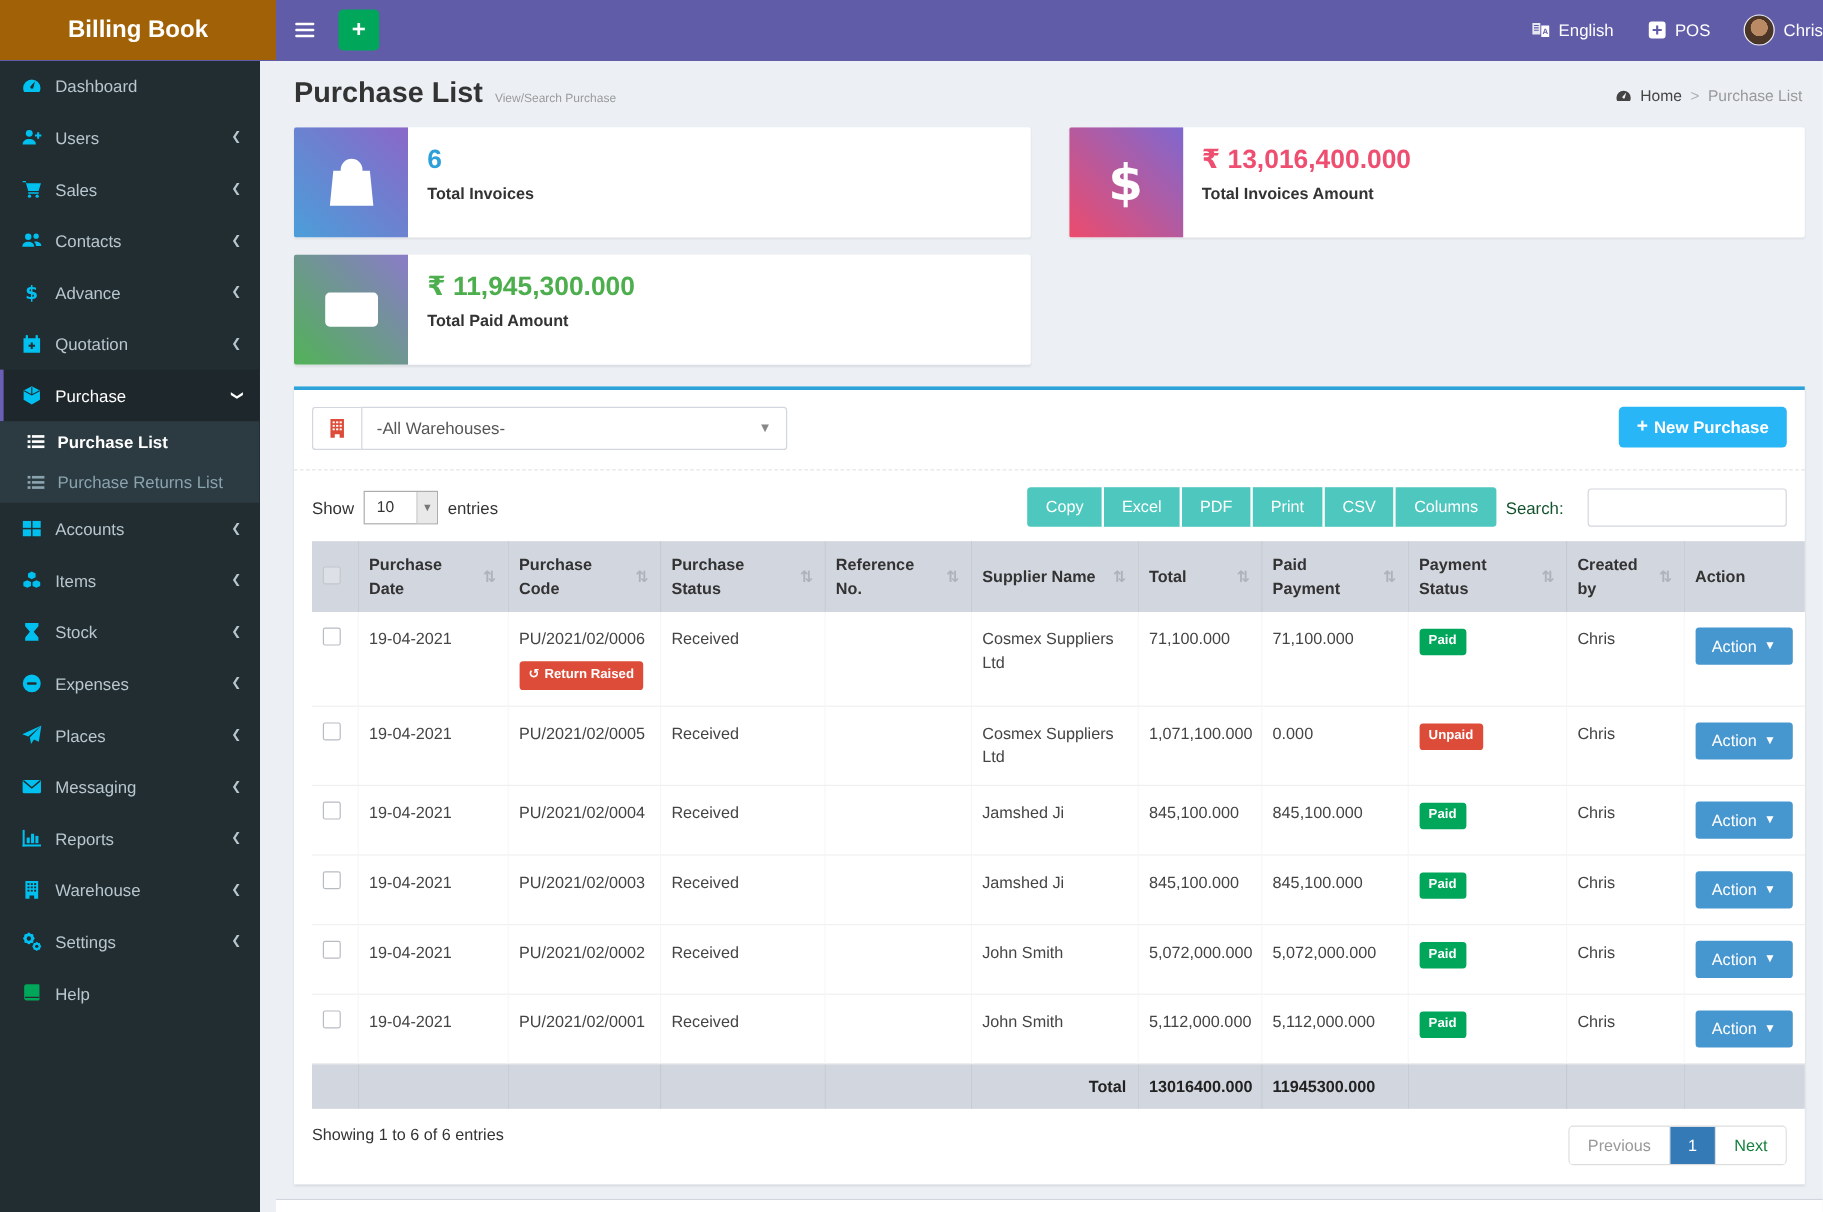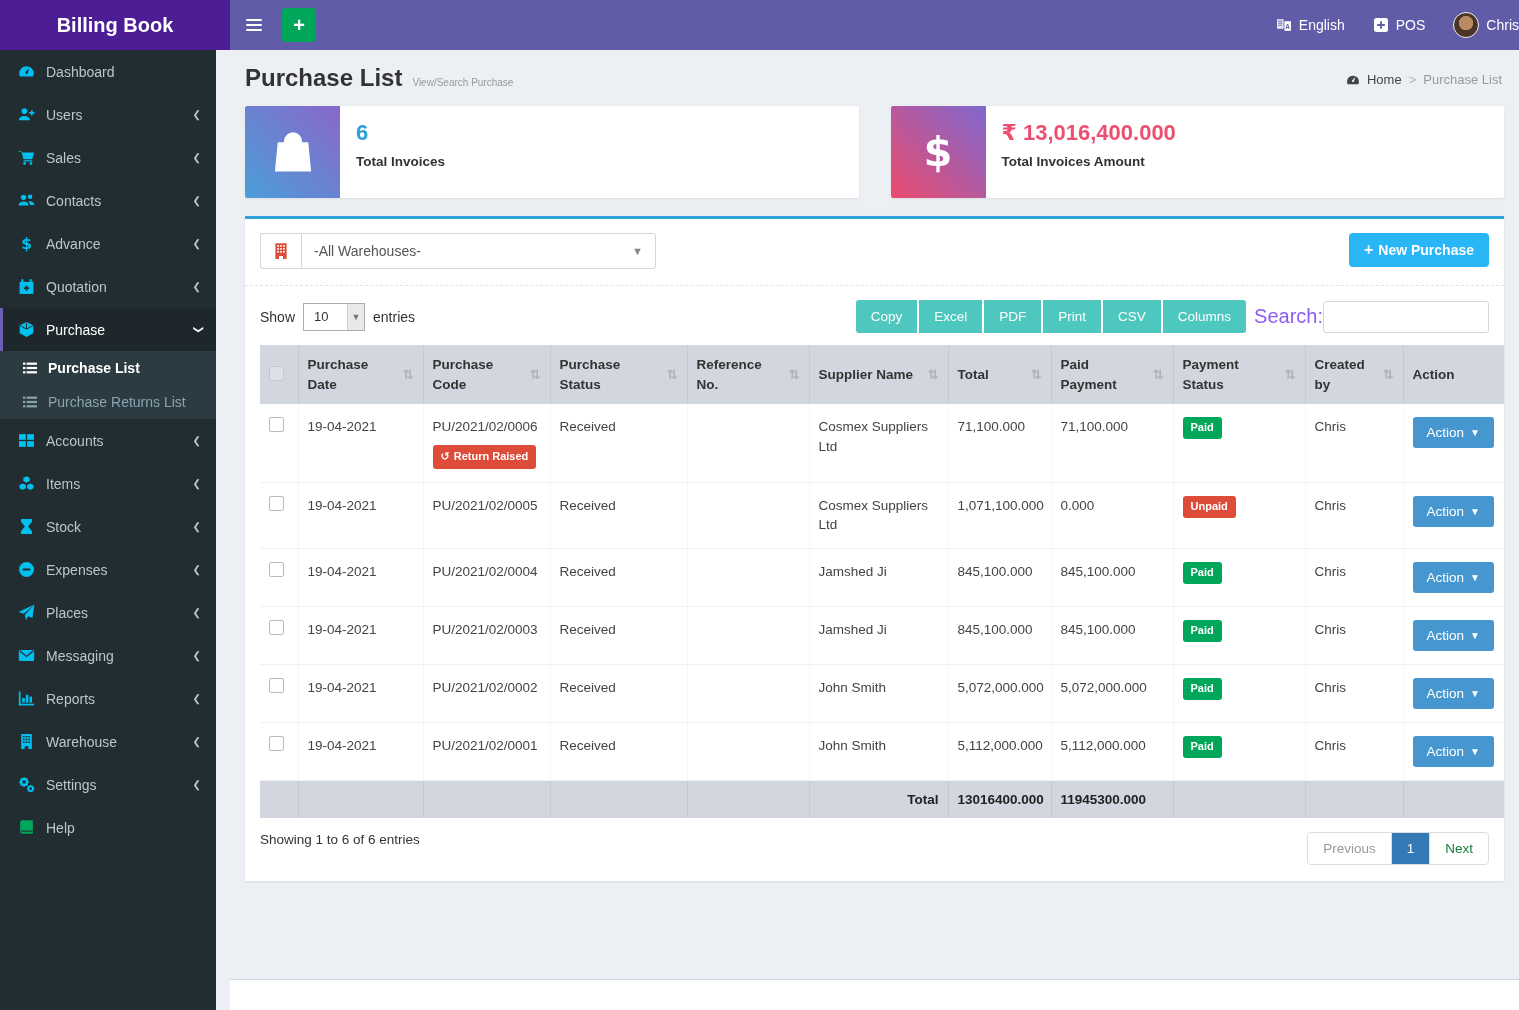--- a/index.html
+++ b/index.html
@@ -3,21 +3,21 @@
 <meta charset="utf-8">
 <style>
   * { box-sizing: border-box; margin: 0; padding: 0; }
   html,body { width:1519px; height:1010px; }
   body {
     font-family: "Liberation Sans", "DejaVu Sans", sans-serif;
     background:#ecf0f5; color:#444; font-size:14px; overflow:hidden;
   }
   
   .topbar { position:fixed; top:0; left:0; right:0; height:50px; display:flex; z-index:50; }
-  .logo { width:230px; background:#4c1d95; color:#fff; font-size:20px; font-weight:bold;
+  .logo { width:230px; background:#a16207; color:#fff; font-size:20px; font-weight:bold;
           display:flex; align-items:center; justify-content:center; cursor:pointer; }
   .navbar { flex:1; background:#605ca8; display:flex; align-items:center; }
   .nav-toggle { padding:0 16px; height:50px; display:flex; flex-direction:column; justify-content:center; gap:3px; cursor:pointer; }
   .nav-toggle i { display:block; width:16px; height:2px; background:#fff; border-radius:1px; }
   .quick-add { width:34px; height:34px; background:#00a65a; border:none; border-radius:4px;
                color:#fff; font-size:20px; font-weight:bold; line-height:1; cursor:pointer; margin-left:4px; }
   .nav-right { margin-left:auto; display:flex; align-items:center; gap:28px; color:#fff; }
   .nav-item { display:flex; align-items:center; gap:7px; cursor:pointer; font-size:14px; }
   .nav-icon { width:16px; height:16px; display:inline-flex; }
   .nav-icon svg { width:16px; height:16px; fill:#fff; --hole:#605ca8; }
@@ -76,21 +76,21 @@
   .dt-controls { display:flex; align-items:center; justify-content:space-between; margin-bottom:12px; }
   .dt-length { display:flex; align-items:center; gap:8px; color:#333; font-size:14px; }
   .len-select { display:inline-flex; align-items:stretch; border:1px solid #adadad; background:#fff; height:28px; width:62px; cursor:pointer; }
   .len-select .len-val { flex:1; display:flex; align-items:center; padding-left:10px; font-size:13px; color:#333; }
   .len-caret { width:17px; background:#e9e9e9; border-left:1px solid #cfcfcf; display:flex; align-items:center; justify-content:center; font-size:9px; color:#777; }
   .dt-right { display:flex; align-items:center; }
   .export-btns { display:flex; gap:2px; }
   .export-btn { background:#4ec7be; color:#fff; border:none; padding:9px 15px; font-size:13.5px; cursor:pointer; }
   .export-btn:first-child { border-radius:3px 0 0 3px; }
   .export-btn:last-child { border-radius:0 3px 3px 0; }
-  .search-label { margin-left:8px; margin-right:0; color:#8b5cf6; font-size:20px; }
+  .search-label { margin-left:8px; margin-right:20px; color:#14532d; font-size:14px; }
   .search-input { width:166px; height:32px; border:1px solid #d2d6de; border-radius:3px; padding:0 8px; font-size:13px; }
   
   table.dt { width:100%; border-collapse:collapse; table-layout:fixed; }
   table.dt thead th { background:#d2d6de; color:#333; font-size:13.5px; font-weight:bold; text-align:left;
                       padding:10px 9px; vertical-align:middle; border-right:1px solid #c6cbd3; }
   table.dt thead th:last-child { border-right:none; }
   .th-flex { display:flex; align-items:center; justify-content:space-between; gap:4px; cursor:pointer; }
   .th-label { line-height:1.45; }
   .sort-icon { color:#aeb3bb; font-size:13px; flex:0 0 auto; }
   .hd-square { width:15px; height:15px; border:1px solid #c2c7ce; background:#dde1e7; display:inline-block; border-radius:2px; }
@@ -417,20 +417,33 @@
         </div>
         <div class="stat-card">
           <div class="stat-icon" style="background: linear-gradient(45deg, rgb(236, 75, 109), rgb(127, 104, 207));">
             <svg viewBox="0 0 16 16" style="--hole: #7f68cf;">
               <text x="8" y="13" text-anchor="middle" font-size="14.5" font-weight="bold" fill="currentColor" font-family="DejaVu Sans, sans-serif">$</text>
             </svg>
           </div>
           <div class="stat-info">
             <div class="stat-value" style="color: rgb(238, 79, 113);">₹ 13,016,400.000</div>
             <div class="stat-label">Total Invoices Amount</div>
+          </div>
+        </div>
+        <div class="stat-card">
+          <div class="stat-icon" style="background: linear-gradient(45deg, rgb(81, 178, 87), rgb(138, 123, 200));">
+            <svg viewBox="0 0 16 16" fill="none" stroke="currentColor" stroke-width="1.1" style="--hole: #8a7bc8;">
+              <rect x=".9" y="3.6" width="14.2" height="8.8" rx=".8"></rect>
+              <circle cx="8" cy="8" r="2.3"></circle>
+              <text x="8" y="9.7" text-anchor="middle" font-size="4.5" fill="currentColor" stroke="none" font-weight="bold">1</text>
+            </svg>
+          </div>
+          <div class="stat-info">
+            <div class="stat-value" style="color: rgb(76, 174, 76);">₹ 11,945,300.000</div>
+            <div class="stat-label">Total Paid Amount</div>
           </div>
         </div>
       </div>
 
     <div class="panel">
       <div class="filter-row">
         <div class="input-group">
           <span class="ig-addon">
               <svg viewBox="0 0 16 16">
                 <path d="M3 1h10v14H9.8v-2.6H6.2V15H3z"></path>

